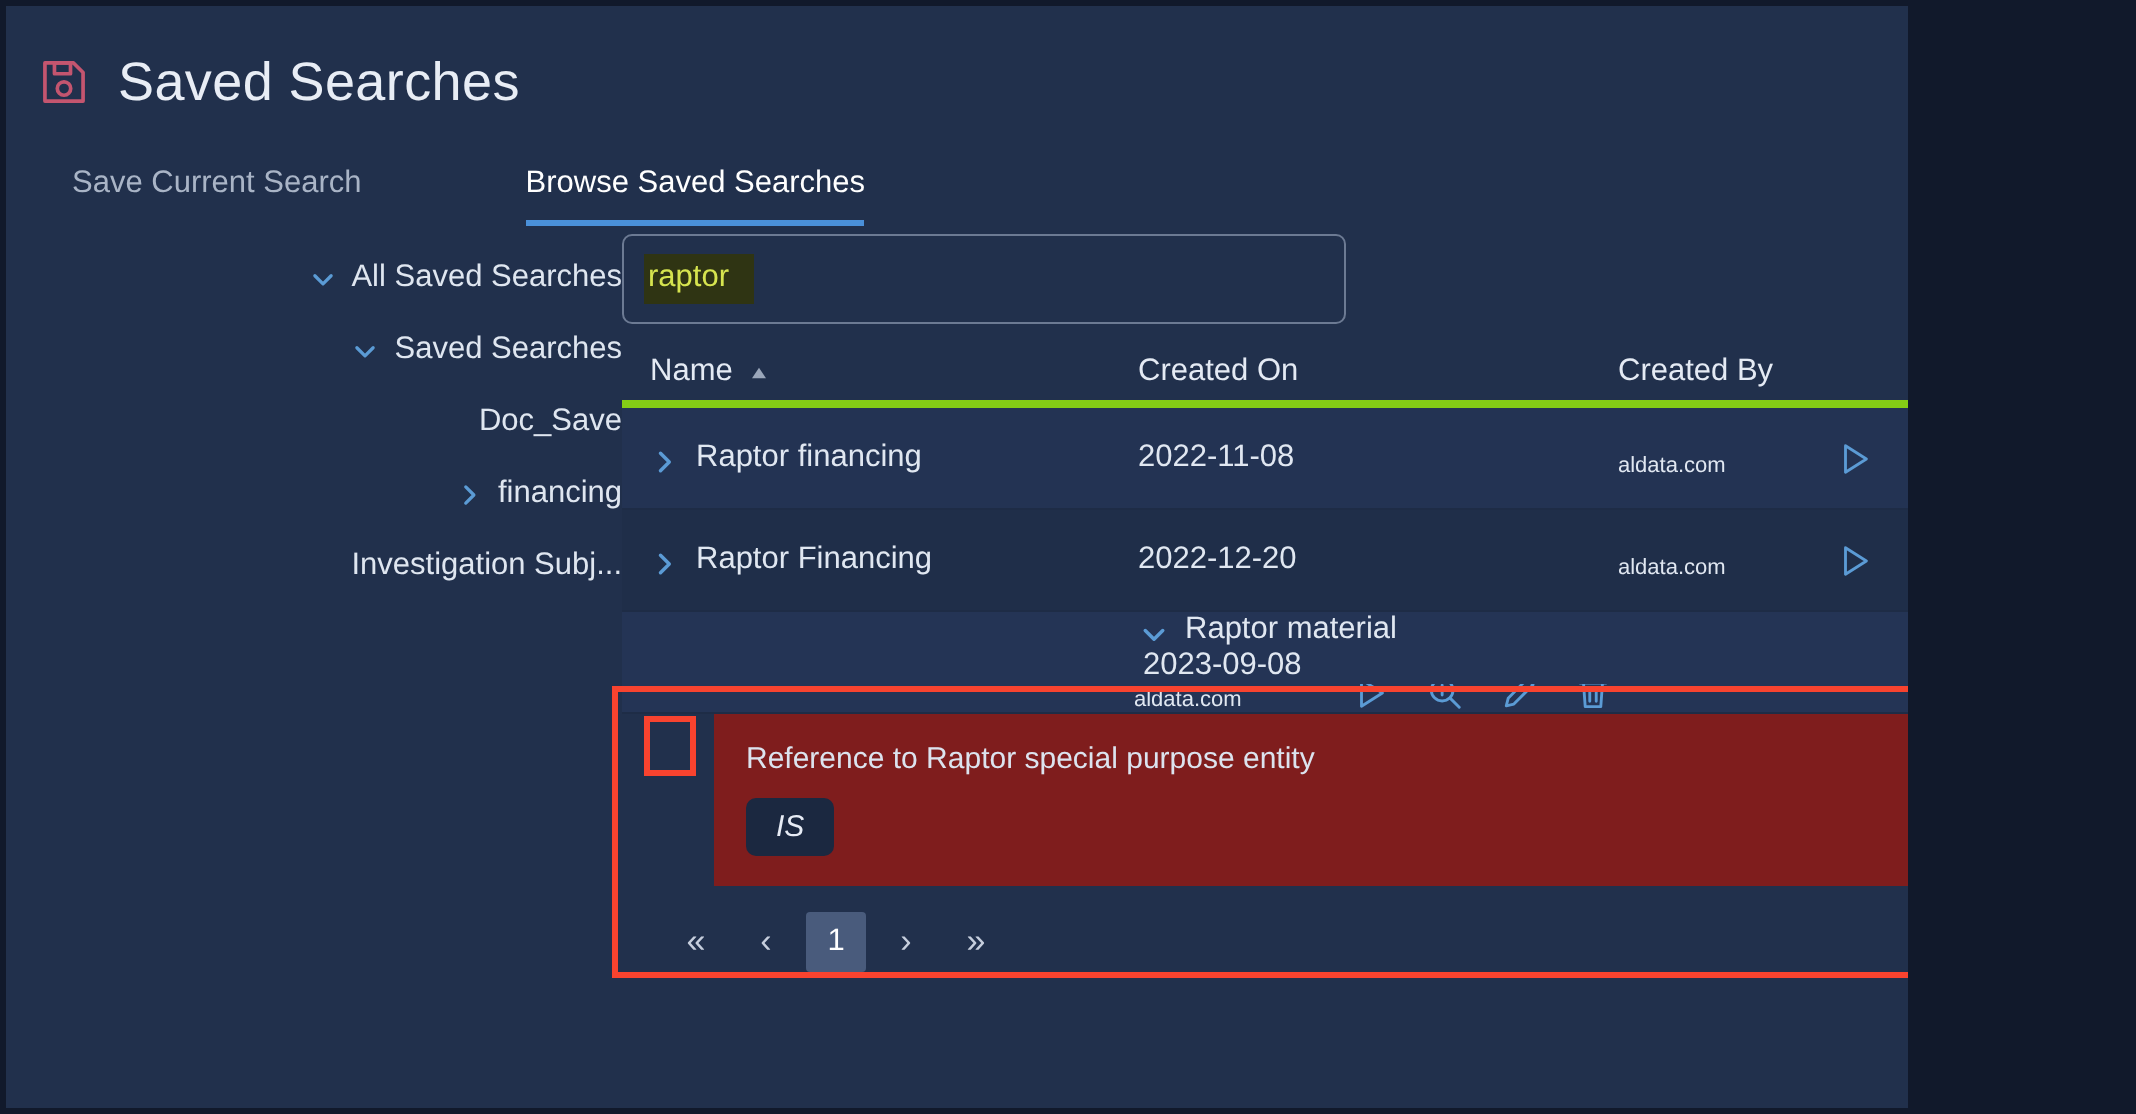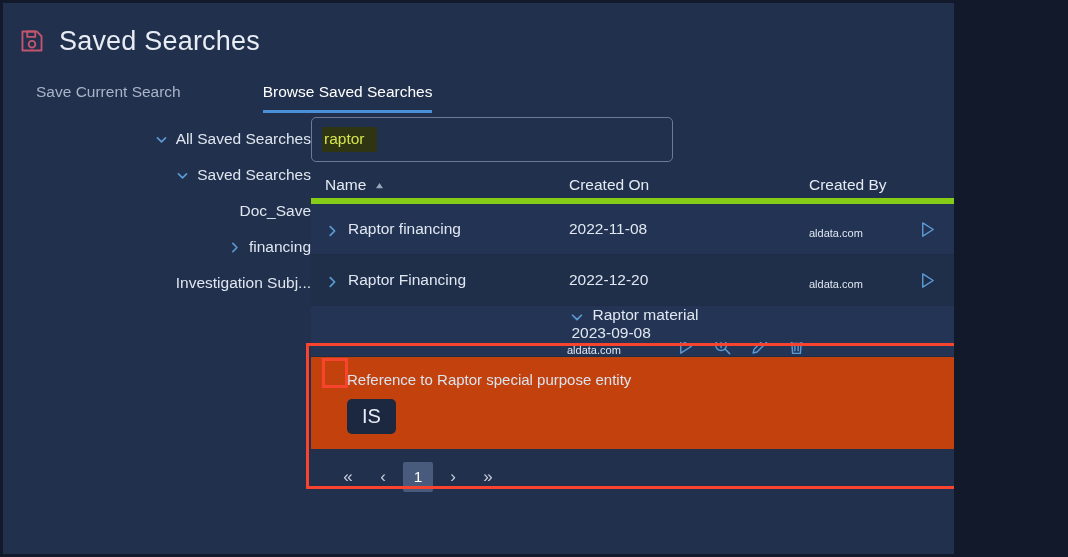--- a/index.html
+++ b/index.html
@@ -118,21 +118,21 @@
     padding: 2px 12px 3px 2px;
     line-height: 20px;
   }
 
   
   .tbl { width: 100%; }
   .thead {
     display: flex;
     align-items: center;
     height: 32px;
-    border-bottom: 6px solid #84cc16;
+    border-bottom: 4px solid #84cc16;
     padding-left: 14px;
   }
   .th {
     font-size: 15.5px;
     color: #e4eaf4;
     font-weight: 400;
     display: flex;
     align-items: center;
     gap: 9px;
     white-space: nowrap;
@@ -175,35 +175,37 @@
     white-space: nowrap;
     margin-right: 6px;
   }
   .actions { display: flex; align-items: center; gap: 18px; padding-right: 10px; }
   .act { width: 19px; height: 19px; display: block; cursor: pointer; }
 
   .row-chev { width: 14px; height: 14px; flex: none; display:block; }
 
   
   .detail {
-    background: #c2410c;
-    padding: 14px 0 15px 36px;
+    background: #7f1d1d;
+    padding: 14px 0 15px 16px;
+    margin-left: 46px;
   }
   .detail-desc {
     font-size: 15px;
     color: #dce3ee;
     margin-bottom: 11px;
   }
   .chips { display: flex; align-items: center; gap: 9px; }
   .chip-is {
     background: #1b2840;
     color: #e7ecf5;
-    font-size: 20px;
+    font-size: 15px;
     border-radius: 5px;
     padding: 6px 15px;
+    font-style: italic;
   }
   .chip-kw {
     background: #8d95a8;
     border-radius: 5px;
     padding: 6px 13px;
     font-size: 15px;
     color: #e8ecf3;
   }
   .chip-kw b { color: #1c2333; font-weight: 700; }
   .chip-kw span { color: #dfe4ec; }

